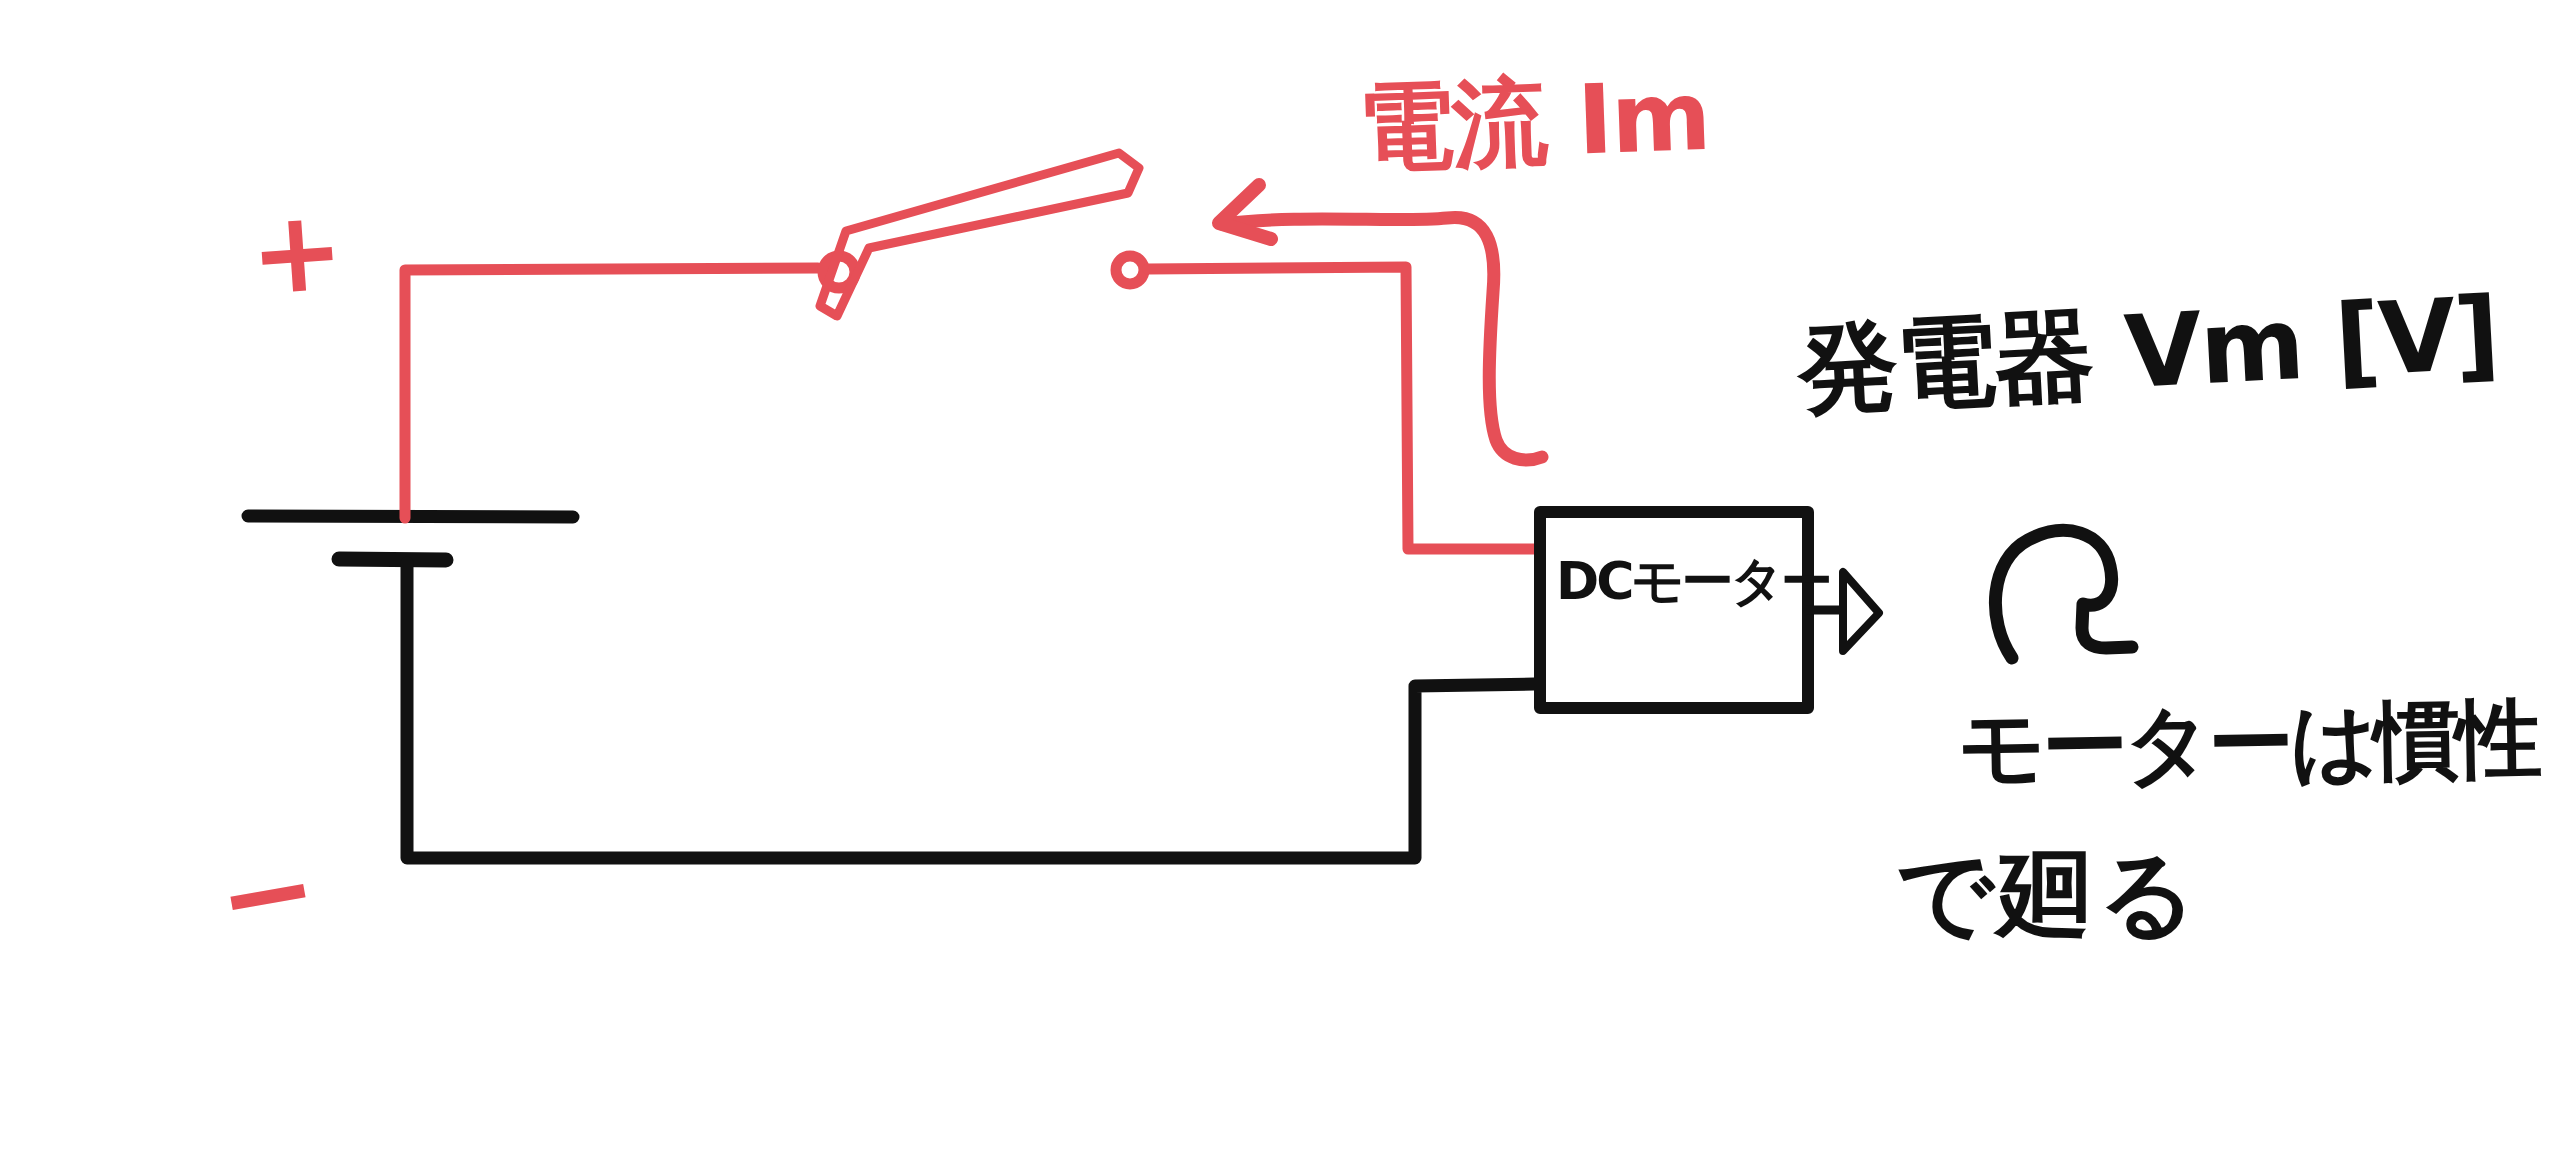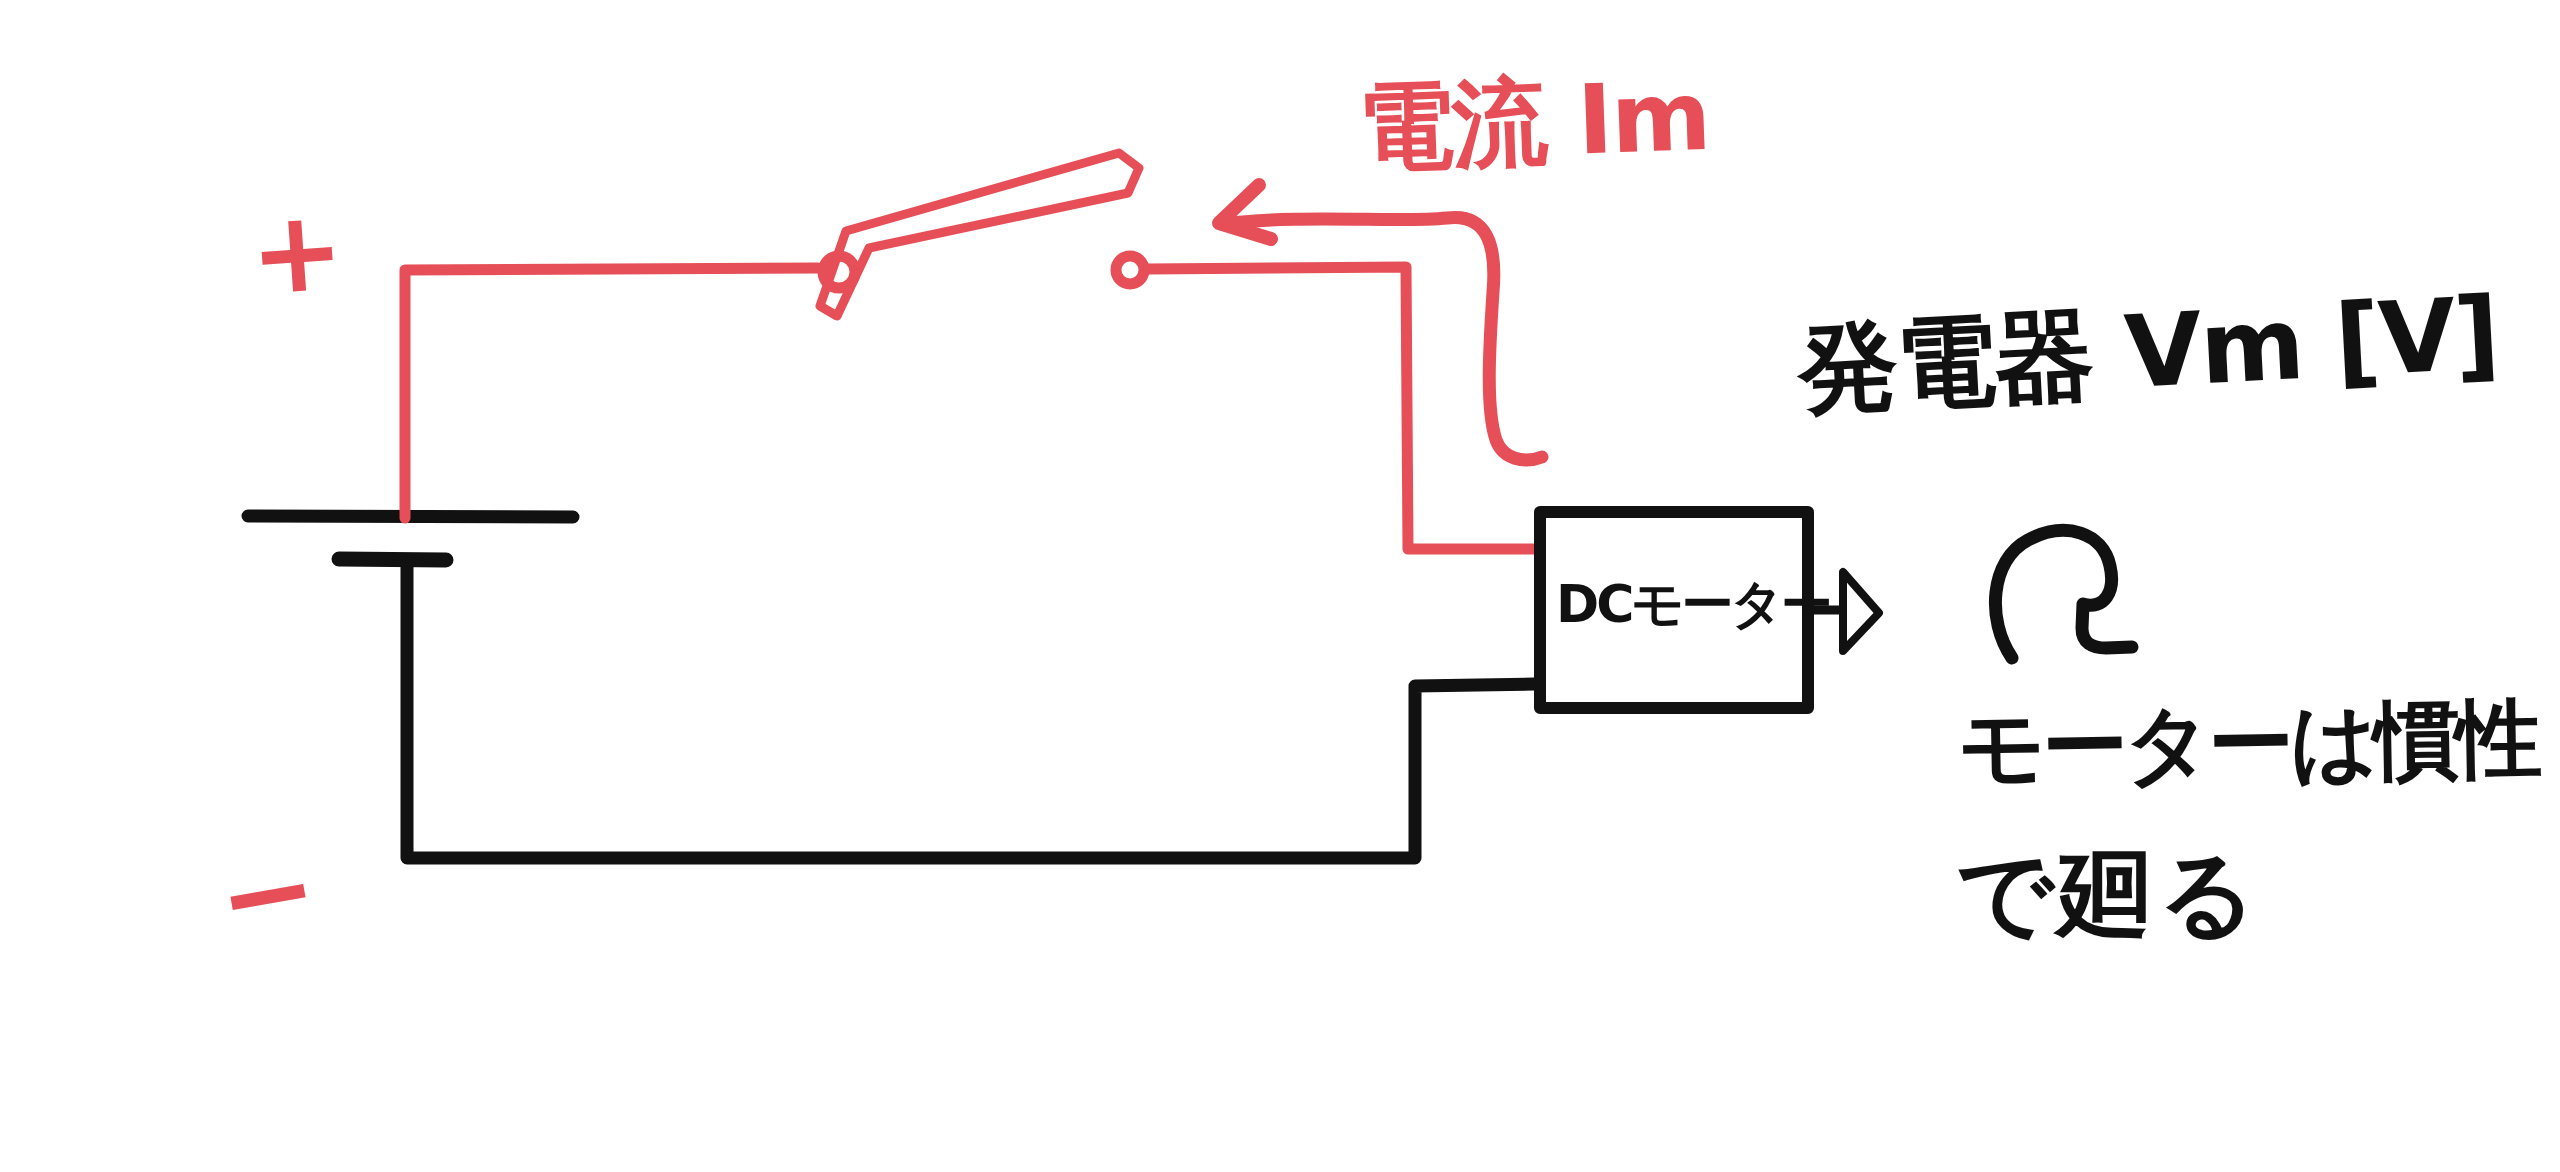--- a/index.html
+++ b/index.html
@@ -39,23 +39,23 @@
     color: var(--black-ink, #111111);
     line-height: 1;
     user-select: none;
   }
   .label.red { color: var(--red-ink, #e64f57); }
 
   #plus-label    { left: 250px; top: 196px; font-size: 112px; transform: rotate(-4deg); }
   #minus-label   { left: 218px; top: 834px; font-size: 118px; transform: rotate(-10deg); }
   #current-label { left: 1358px; top: 74px; font-size: 96px;  transform: rotate(-2deg); letter-spacing: -2px; }
   #generator-label { left: 1798px; top: 302px; font-size: 100px; transform: rotate(-3deg); letter-spacing: -2px; }
-  #motor-box-label { left: 1556px; top: 578px; width: 240px; text-align: center; font-size: 52px; letter-spacing: -3px; }
+  #motor-box-label { left: 1556px; top: 555px; width: 240px; text-align: center; font-size: 52px; letter-spacing: -3px; }
   #inertia-note-line1 { left: 1958px; top: 700px; font-size: 86px; letter-spacing: -4px; transform: rotate(-1deg); }
-  #inertia-note-line2 { left: 1956px; top: 846px; font-size: 96px; letter-spacing: 4px; }
+  #inertia-note-line2 { left: 1896px; top: 846px; font-size: 96px; letter-spacing: 4px; }
 </style>
 </head>
 <body>
 
 <div id="canvas">
 
   <svg id="sketch-svg" width="2560" height="1172" viewBox="0 0 2560 1172">
 
     <line class="ink-black" x1="248" y1="516" x2="573" y2="517" stroke-width="13"></line>
     <line class="ink-black" x1="339" y1="559" x2="446" y2="560" stroke-width="15"></line>

